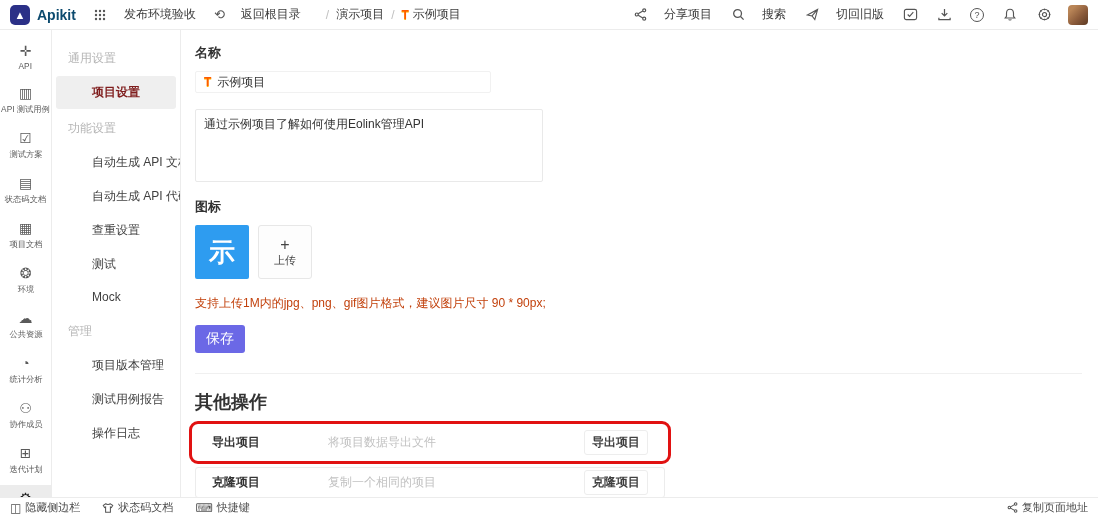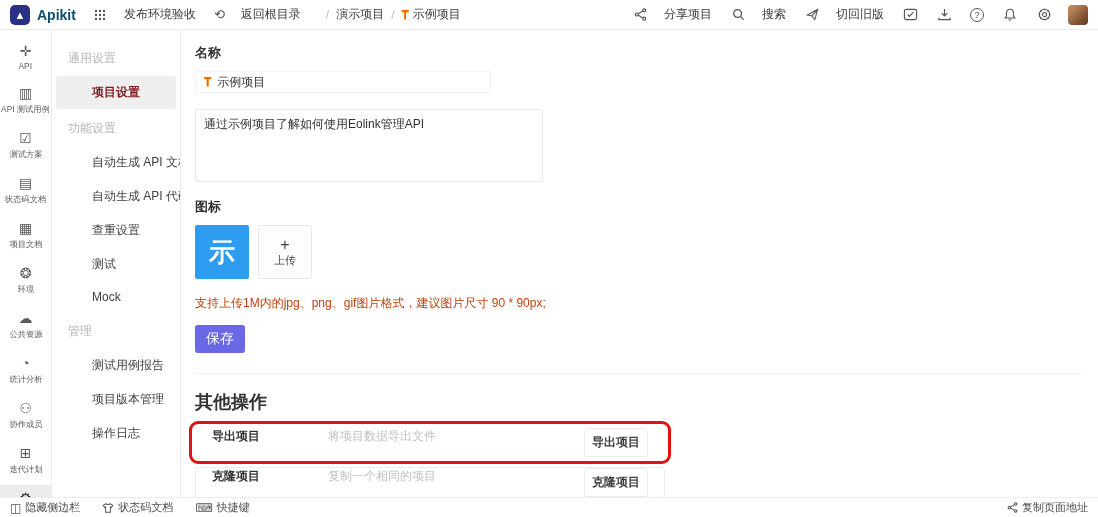--- a/index.html
+++ b/index.html
@@ -75,21 +75,21 @@
     justify-content:center; cursor:pointer; color:#444; }
   .upload-tile .plus { font-size:16px; line-height:16px; }
   .upload-tile .ulb { font-size:11px; margin-top:0; }
   .hint { color:#c2410c; font-size:12px; margin-bottom:13px; }
   .save-btn { display:inline-block; background:#6b68e6; color:#fff; font-size:14px;
     border:none; border-radius:3px; padding:5px 11px; cursor:pointer; font-family:inherit; }
   .divider { border-top:1px solid #f0f0f0; margin:20px 0 16px 0; }
   .other-title { font-size:18px; font-weight:700; color:#333; margin-bottom:13px; }
 
   .op-row { width:470px; height:31px; border:1px solid #ececec; border-radius:3px;
-    display:flex; padding:0 16px; margin-bottom:5px; background:#fff; }
+    display:flex; align-items:center; padding:0 16px; margin-bottom:5px; background:#fff; }
   .op-row.highlight { outline:3px solid #e11212; outline-offset:3px; border-color:#fff;
     margin-bottom:9px; margin-top:4px; }
   .op-title { width:116px; font-size:12px; font-weight:700; color:#333; }
   .op-desc { flex:1; font-size:12px; color:#c2c2c2; }
   .op-action { font-size:12px; color:#3f3f3f; font-weight:700; background:#fff;
     border:1px solid #ededed; border-radius:3px; padding:3px 7px; cursor:pointer;
     font-family:inherit; white-space:nowrap; }
 
   
   .statusbar { position:absolute; left:0; right:0; bottom:0; height:20px;
@@ -244,22 +244,22 @@
   <div class="subbar" id="subbar">
       <div class="sec-header">通用设置</div>
       <div class="side-item active">项目设置</div>
       <div class="sec-header">功能设置</div>
       <div class="side-item">自动生成 API 文档</div>
       <div class="side-item">自动生成 API 代码</div>
       <div class="side-item">查重设置</div>
       <div class="side-item">测试</div>
       <div class="side-item">Mock</div>
       <div class="sec-header">管理</div>
+      <div class="side-item">项目版本管理</div>
       <div class="side-item">测试用例报告</div>
-      <div class="side-item">项目版本管理</div>
       <div class="side-item">操作日志</div>
     </div>
 
   <div class="main">
     <div class="fld-label">名称</div>
     <div class="name-box">
       <span class="t-badge">T</span>
       <input type="text" value="示例项目" style="">
     </div>
 

